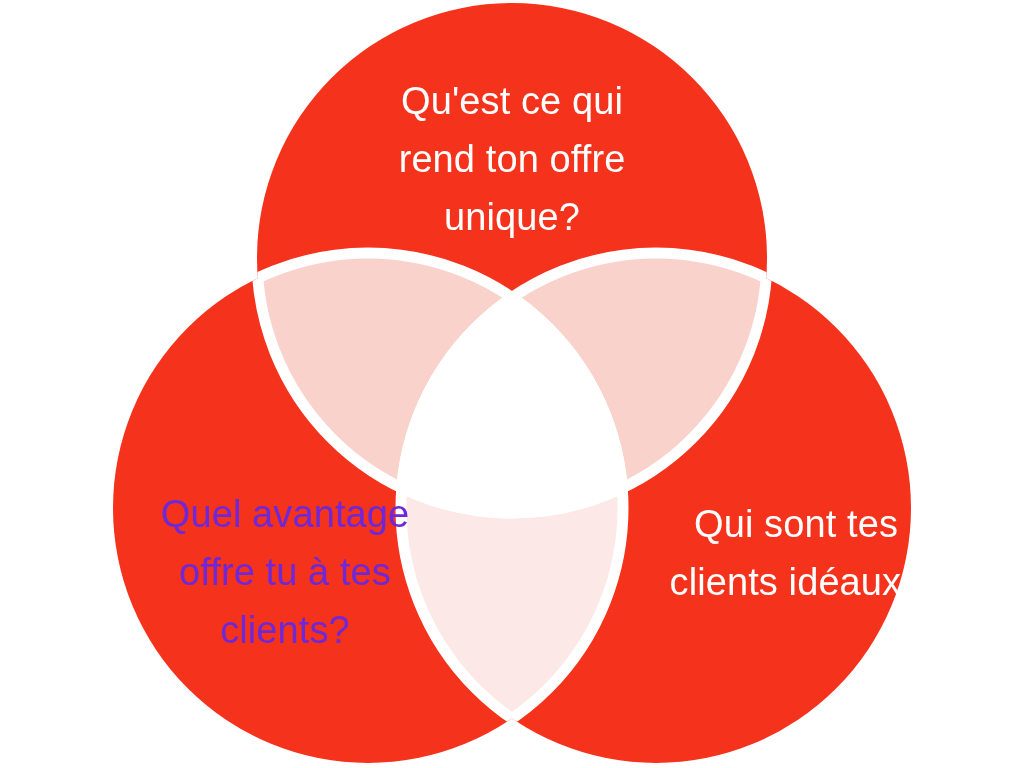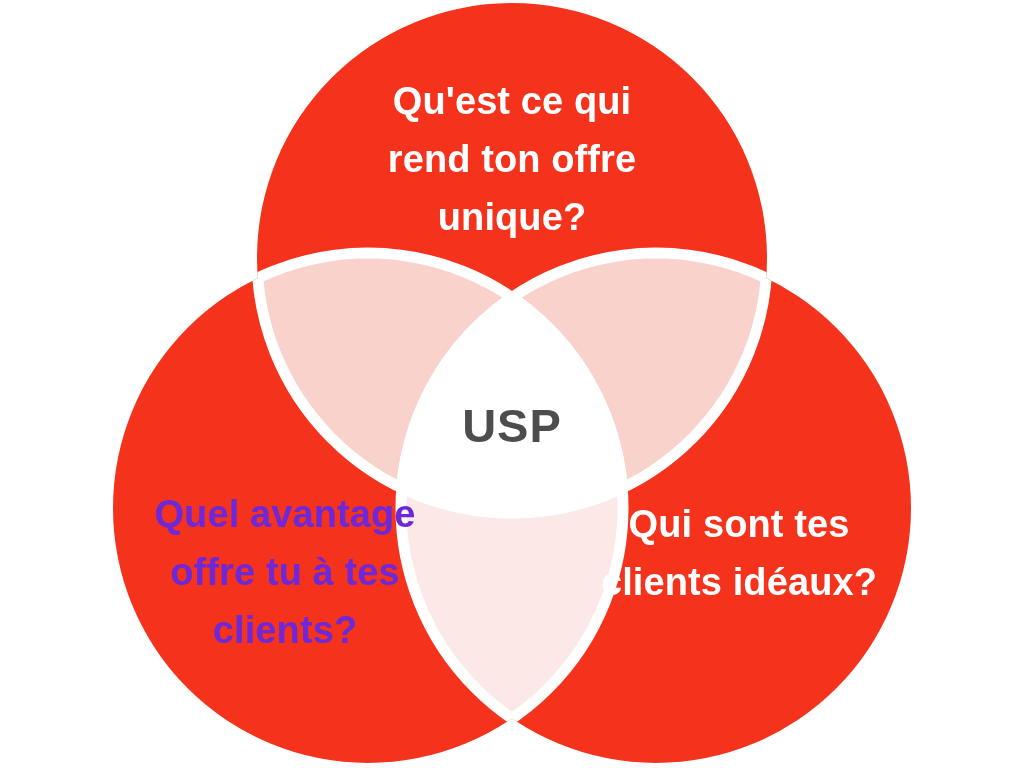--- a/index.html
+++ b/index.html
@@ -26,39 +26,39 @@
     top: 0;
     width: 1024px;
     height: 768px;
     display: block;
   }
   .label-text {
     position: absolute;
     text-align: center;
     color: #ffffff;
     font-family: "Liberation Sans", sans-serif;
-    font-weight: 700;
+    font-weight: 400;
     font-size: 38px;
     line-height: 58px;
     letter-spacing: 0.1px;
     white-space: pre-line;
     pointer-events: none;
   }
   #label-top {
     left: 332px;
     top: 72px;
     width: 360px;
   }
   #label-left {
     left: 140px;
     top: 485px;
     width: 290px;
   }
   #label-right {
-    left: 589px;
+    left: 646px;
     top: 495px;
     width: 300px;
   }
   #label-center {
     position: absolute;
     left: 412px;
     top: 398px;
     width: 200px;
     text-align: center;
     color: #4d4d4d;
@@ -160,15 +160,14 @@
 rend ton offre
 unique?</div>
 
   <div class="label-text" id="label-left" style="color: #6d28d9;">Quel avantage
 offre tu à tes
 clients?</div>
 
   <div class="label-text" id="label-right" style="color: rgb(255, 255, 255);">Qui sont tes
 clients idéaux?</div>
 
-  <div id="label-center" style="color: rgb(77, 77, 77);">USP</div>
 
 </div>
 
 </body></html>

